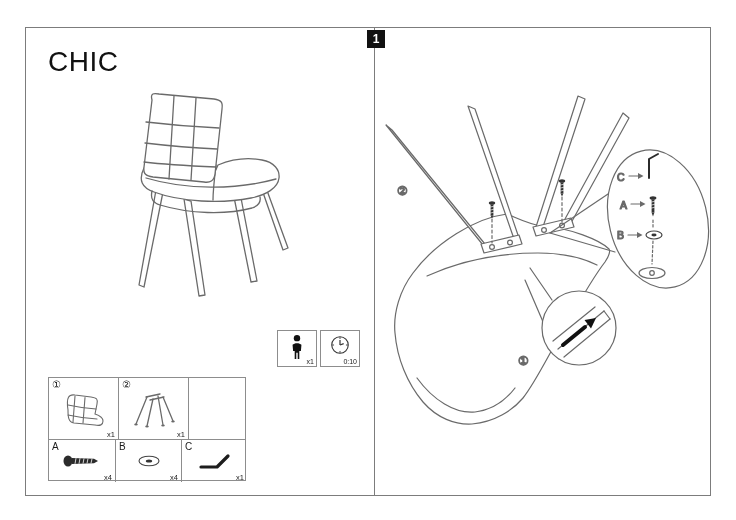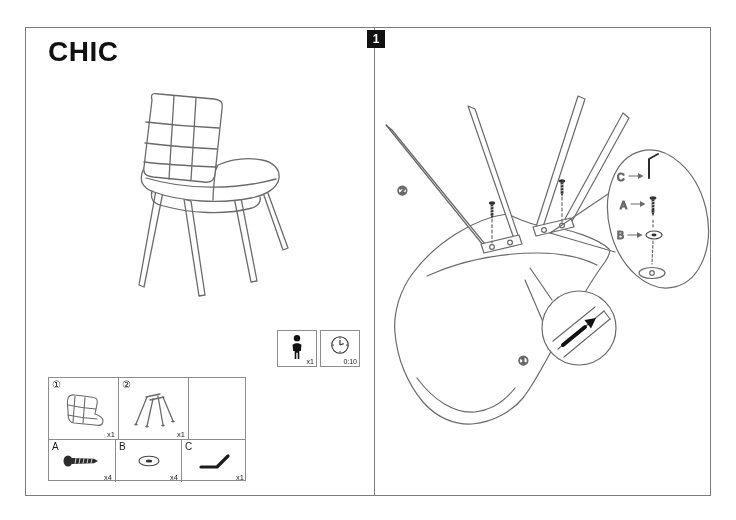--- a/index.html
+++ b/index.html
@@ -16,22 +16,22 @@
     position:absolute; left:25px; top:27px; width:686px; height:469px;
     border:1px solid #7c7c7c; background:#ffffff;
   }
   .divider { position:absolute; left:348px; top:0; bottom:0; width:1px; background:#7c7c7c; }
   .step-badge {
     position:absolute; left:341px; top:2px; width:18px; height:18px;
     background:#111111; color:#ffffff; font-weight:bold; font-size:12px;
     display:flex; align-items:center; justify-content:center;
   }
   .title {
-    position:absolute; left:22px; top:8px;
-    font-size:28px; font-weight:bold; letter-spacing:0.5px; color:#111111;
+    position:absolute; left:22px; top:18px;
+    font-size:28px; font-weight:normal; letter-spacing:0.5px; color:#111111;
   }
   .chair-art { position:absolute; left:100px; top:62px; width:180px; height:215px; }
   .assembly-art { position:absolute; left:349px; top:0; width:337px; height:469px; }
 
   .meta-icons { position:absolute; left:251px; top:302px; display:flex; gap:3px; }
   .meta-box {
     width:40px; height:37px; border:1px solid #8d8d8d; position:relative;
     display:flex; justify-content:center; align-items:flex-start; background:#fff;
   }
   .meta-box svg { margin-top:3px; }

